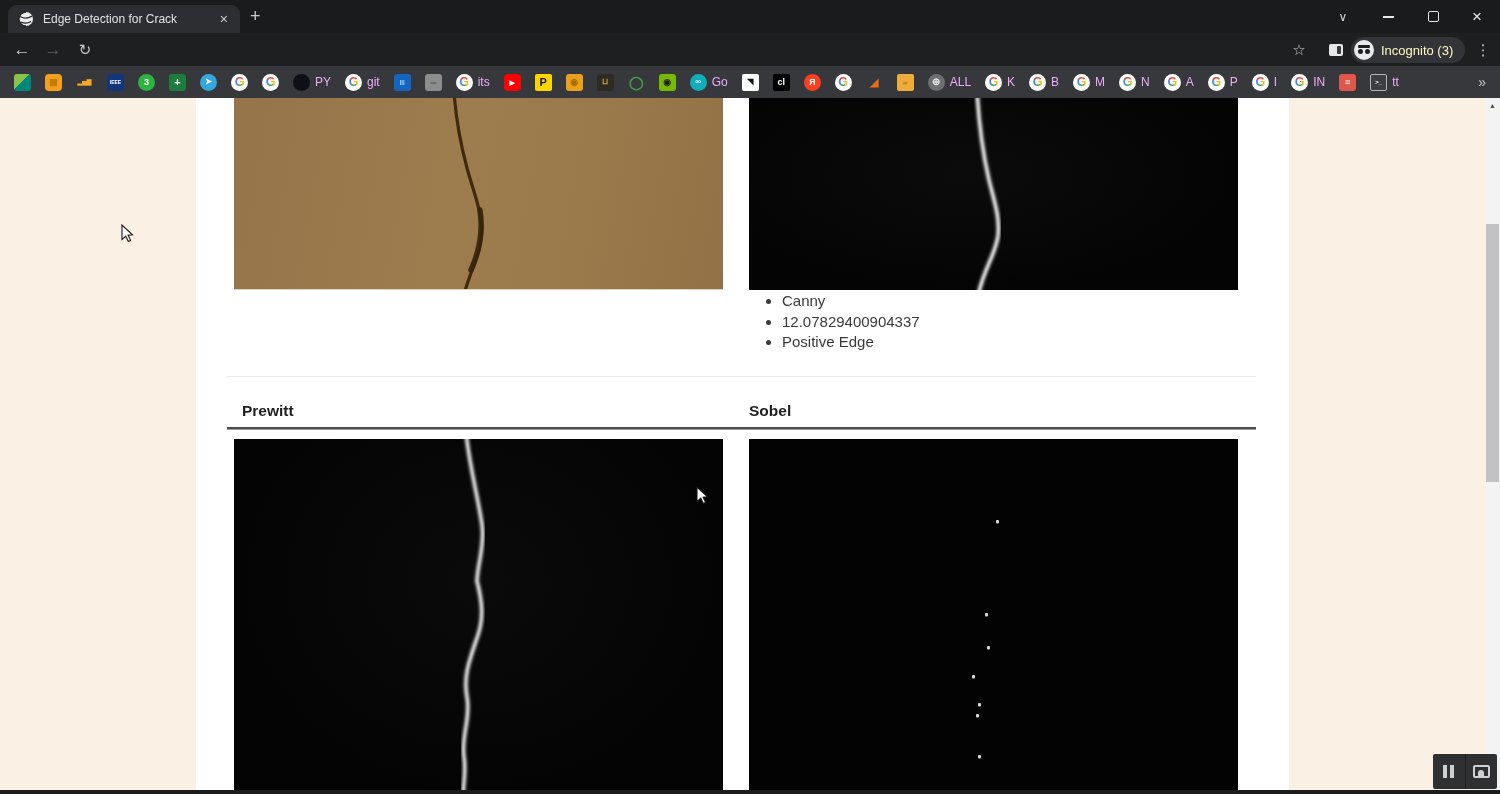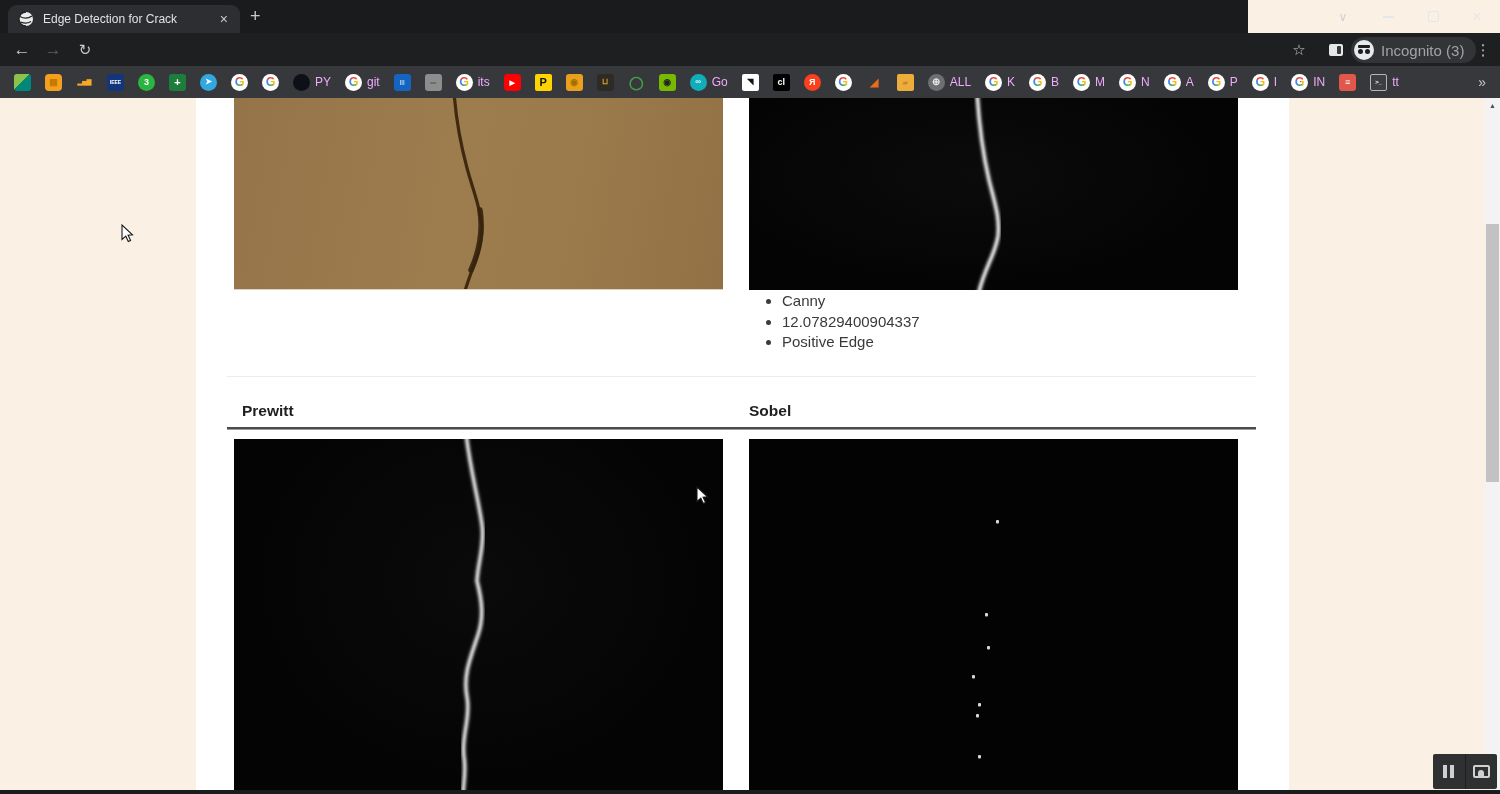--- a/index.html
+++ b/index.html
@@ -1,20 +1,20 @@
 <!DOCTYPE html>
 <html><head>
 <meta charset="utf-8">
 <style>
   html,body{margin:0;padding:0}
   body{width:1500px;height:794px;position:relative;overflow:hidden;
        background:#faf0e4;font-family:"Liberation Sans",sans-serif;}
 
   
-  .tabbar{position:absolute;left:0;top:0;width:1248px;height:33px;background:#1a1b1c}
+  .tabbar{position:absolute;left:0;top:0;width:1500px;height:33px;background:#1a1b1c}
   .tab{position:absolute;left:8px;top:5px;width:232px;height:28px;background:#2d2e31;
        border-radius:9px 9px 0 0;display:flex;align-items:center;padding:0 10px;box-sizing:border-box}
   .tab-title{color:#e0e2e4;font-size:12px;margin-left:9px;flex:1;white-space:nowrap;overflow:hidden}
   .tab-close{color:#c8cacc;font-size:14px;line-height:1;padding:0 2px}
   .newtab{position:absolute;left:250px;top:6px;color:#c8cacc;font-size:18px;font-weight:400}
   .winctl{position:absolute;top:0;height:33px;width:36px;display:flex;align-items:center;justify-content:center;color:#e6e7e8;font-size:14px}
   .wc-chevron{left:1325px;font-size:12px;color:#cfd1d3}
   .wc-min{left:1370px}.wc-min b{display:block;width:11px;height:2px;background:#e6e7e8}
   .wc-max{left:1415px}.wc-max b{display:block;width:9px;height:9px;border:1.5px solid #e6e7e8;border-radius:2px}
   .wc-close{left:1459px;font-size:17px}
@@ -29,21 +29,21 @@
   .tb-right{position:absolute;top:0;height:33px;display:flex;align-items:center;color:#c5c7ca}
   .star{left:1286px;width:26px;justify-content:center;font-size:15px}
   .sidepanel{left:1323px;width:26px;justify-content:center}
   .sidepanel b{display:block;width:14px;height:12px;background:#e6e7e8;border-radius:2px;position:relative}
   .sidepanel b i{position:absolute;right:2px;top:2px;width:4px;height:8px;background:#3a3b3e;border-radius:1px}
   .incog{left:1351px;height:26px;top:4px;background:#333438;border-radius:13px;padding:3px 12px 3px 3px;box-sizing:border-box;display:flex;align-items:center;gap:7px}
   .spy{width:20px;height:20px;border-radius:50%;background:#e8eaed;position:relative}
   .spy i{position:absolute;left:4px;top:5px;width:12px;height:3px;background:#1f1f1f;border-radius:1px}
   .spy u{position:absolute;top:9px;width:5px;height:5px;background:#1f1f1f;border-radius:50%}
   .spy u.l{left:4px}.spy u.r{left:11px}
-  .incog-label{color:#a3a3a3;font-size:15px}
+  .incog-label{color:#fef9c3;font-size:13px}
   .menu3{left:1472px;width:22px;justify-content:center;font-size:15px}
 
   .bmbar{position:absolute;left:0;top:66px;width:1500px;height:32px;background:#37383b;
          display:flex;align-items:center;gap:14px;padding:0 14px;box-sizing:border-box;overflow:hidden}
   .bm{display:flex;align-items:center;gap:5px;flex:0 0 auto}
   .bi{width:17px;height:17px;display:flex;align-items:center;justify-content:center;font-weight:bold;line-height:1;font-size:10px;box-sizing:border-box}
   .gl{background:conic-gradient(from -45deg,#ea4335 0 25%,#fbbc05 0 50%,#34a853 0 75%,#4285f4 0 100%);
       -webkit-background-clip:text;background-clip:text;color:transparent;font-weight:bold;font-size:12.5px}
   .bi.goog{background:#fff;border-radius:50%}
   .bl{color:#f0abfc;font-size:12px}

